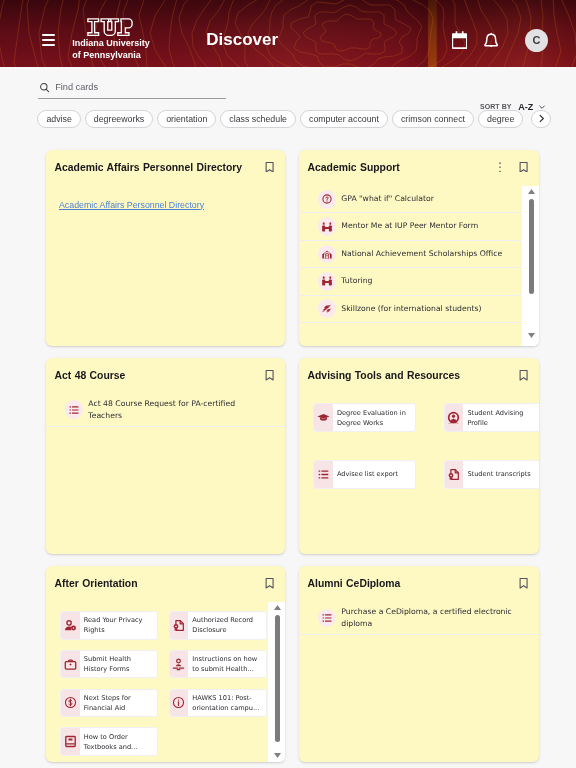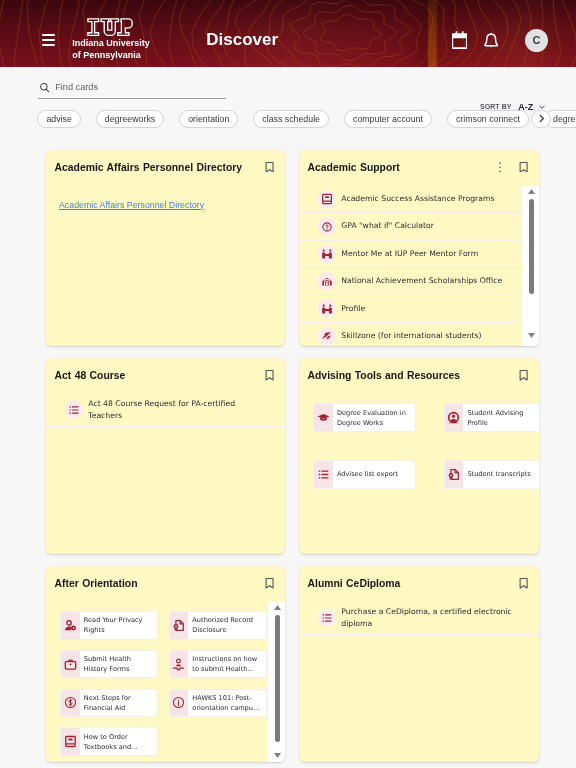--- a/index.html
+++ b/index.html
@@ -35,21 +35,21 @@
   .search{position:absolute;left:37.8px;top:78px;width:188.5px;display:flex;align-items:flex-start;border-bottom:1.3px solid #9a9aa0;height:20.8px;}
   .search .si{width:11px;height:11px;flex:0 0 auto;margin:3.6px 0 0 1.2px;}
   .search input{border:0;outline:0;background:transparent;font-size:9.2px;line-height:12px;color:#3c3c43;width:150px;margin:2.6px 0 0 5.2px;padding:0;height:12px;font-family:"Liberation Sans",sans-serif;}
   .search input::placeholder{color:#5f5f67;opacity:1;}
   .sortby{position:absolute;left:480px;top:82.5px;display:flex;align-items:center;cursor:pointer;margin-top:19px;}
   .sortby .lbl{font-size:7px;font-weight:bold;color:#55555d;letter-spacing:.05px;font-family:"Liberation Sans",sans-serif;}
   .sortby .val{font-size:9px;font-weight:bold;color:#26262c;margin-left:6.8px;font-family:"Liberation Sans",sans-serif;}
   .sortby .cv{margin-left:4.3px;width:8px;height:8px;}
 
   
-  .chips{position:absolute;left:0;top:110.2px;height:17.5px;padding-left:37.4px;display:flex;align-items:center;gap:15px;overflow:hidden;width:576px;}
+  .chips{position:absolute;left:0;top:110.2px;height:17.5px;padding-left:37.4px;display:flex;align-items:center;gap:4px;overflow:hidden;width:576px;}
   .chip{height:17.5px;border:1px solid #d3d3d8;border-radius:9px;background:#fff;display:flex;align-items:center;justify-content:center;padding:0 8px;font-size:8.8px;color:#37373d;white-space:nowrap;cursor:pointer;font-family:"Liberation Sans",sans-serif;flex:0 0 auto;}
   .chip-next{position:absolute;left:530.9px;top:110.2px;width:20.4px;height:17.5px;border:1px solid #d3d3d8;border-radius:9px;background:#fff;display:flex;align-items:center;justify-content:center;cursor:pointer;}
 
   
   .grid{position:absolute;left:46px;top:150px;width:493px;display:grid;grid-template-columns:239px 240px;column-gap:14px;row-gap:12.2px;}
   .card{background:#fef9c3;border-radius:6px;box-shadow:0 1px 3px rgba(0,0,0,.13),0 1px 1px rgba(0,0,0,.05);height:196px;position:relative;overflow:hidden;}
   .card-head{display:flex;align-items:flex-start;padding:10.5px 10.5px 0 8.5px;}
   .card-title{font-size:10.4px;font-weight:bold;color:#18181c;line-height:14px;flex:1;word-spacing:0.5px;font-family:"Liberation Sans",sans-serif;}
   .card-acts{display:flex;align-items:flex-start;gap:18px;margin-top:1.3px;}
   .ic-btn.dots{width:2px;height:10.6px;}
@@ -209,30 +209,20 @@
           <svg class="ic-btn" viewBox="0 0 18 21" fill="none" stroke="#53535d" stroke-width="2.2" stroke-linejoin="round">
             <path d="M2.1 1.1h13.8v18.8l-6.9-4.6-6.9 4.6z"></path>
           </svg>
         </div>
       </div>
       <div class="card-body">
         <div class="scroller">
           <div class="lrow">
             <span class="lic">
               <svg class="ico" width="12" height="12" viewBox="0 0 24 24">
-                <rect x="3.3" y="2.8" width="17.4" height="18.4" rx="1.5" fill="none" stroke="#9e2633" stroke-width="2.5"></rect>
-                <rect x="8.2" y="6.6" width="7.6" height="3.4" rx=".6" fill="#9e2633"></rect>
-                <path d="M4 16.2h16" fill="none" stroke="#9e2633" stroke-width="2.3"></path>
-              </svg>
-            </span>
-            <span class="ltxt">Academic Success Assistance Programs</span>
-          </div>
-          <div class="lrow">
-            <span class="lic">
-              <svg class="ico" width="12" height="12" viewBox="0 0 24 24">
                 <circle cx="12" cy="12" r="8.2" fill="none" stroke="#9e2633" stroke-width="2.2"></circle>
                 <path d="M9.9 9.9a2.2 2.2 0 1 1 2.8 2.3c-.5.2-.7.6-.7 1.1v.5" fill="none" stroke="#9e2633" stroke-width="2" stroke-linecap="round"></path>
                 <circle cx="12" cy="16.1" r="1.15" fill="#9e2633"></circle>
               </svg>
             </span>
             <span class="ltxt">GPA "what if" Calculator</span>
           </div>
           <div class="lrow">
             <span class="lic">
               <svg class="ico" width="12" height="12" viewBox="0 0 24 24">
@@ -264,21 +254,21 @@
             <span class="lic">
               <svg class="ico" width="12" height="12" viewBox="0 0 24 24">
                 <rect x="3.6" y="2.9" width="3.6" height="4.4" rx=".7" fill="#9e2633"></rect>
                 <rect x="16.8" y="2.9" width="3.6" height="4.4" rx=".7" fill="#9e2633"></rect>
                 <rect x="2.3" y="9.1" width="6" height="11.9" rx="1.4" fill="#9e2633"></rect>
                 <rect x="15.7" y="9.1" width="6" height="11.9" rx="1.4" fill="#9e2633"></rect>
                 <rect x="7.4" y="11.8" width="9.2" height="4.3" rx="1.8" fill="#9e2633"></rect>
                 <rect x="5.8" y="12.9" width="12.4" height="2.2" rx="1.1" fill="#9e2633"></rect>
               </svg>
             </span>
-            <span class="ltxt">Profile</span>
+            <span class="ltxt">Tutoring</span>
           </div>
           <div class="lrow">
             <span class="lic">
               <svg class="ico" width="12" height="12" viewBox="0 0 24 24">
                 <path d="M9.8 5.3 20.5 3.8l-5.9 3.5 4.9-.5-9.1 4.6 4.4-.5-9.6 4.4 4.2-.3-7.6 3.3 4.5-4.8L3 14.3l6-4.7-3.4.3z" fill="#9e2633"></path>
                 <path d="M13.9 12.6 21.2 11l-5.6 3.8 3.8-.4-8.6 5.8 2.9-3.9-3.6.7z" fill="#9e2633"></path>
               </svg>
             </span>
             <span class="ltxt">Skillzone (for international students)</span>
           </div>

